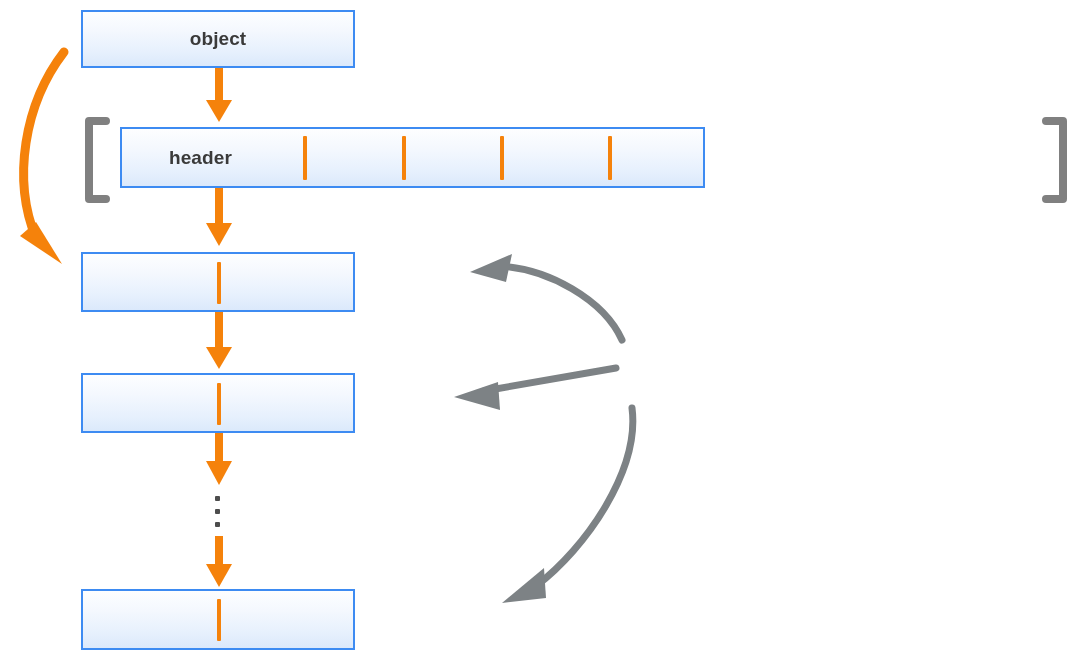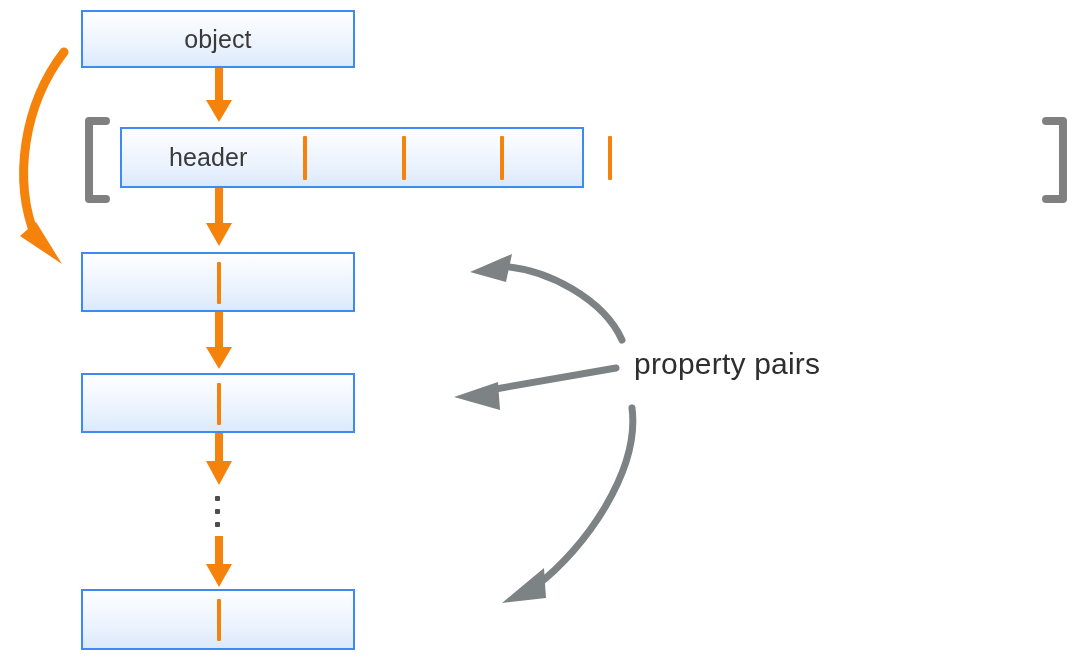--- a/index.html
+++ b/index.html
@@ -22,32 +22,32 @@
   
   .node-box {
     position: absolute;
     box-sizing: border-box;
     border: 2px solid #3d8bf2;
     background: linear-gradient(to bottom, #fdfeff 0%, #f4f8fe 35%, #e6f0fd 75%, #dbe9fb 100%);
     display: flex;
     align-items: center;
   }
   .node-label {
-    font-size: 25px;
+    font-size: 19px;
     color: #3a3a3a;
-    font-weight: 400;
+    font-weight: 700;
     white-space: nowrap;
     letter-spacing: 0.1px;
   }
   #box-object {
     left: 81px;  top: 10px;  width: 274px; height: 58px;
     justify-content: center;
   }
   #box-header {
-    left: 120px; top: 127px; width: 464px; height: 61px;
+    left: 120px; top: 127px; width: 585px; height: 61px;
     justify-content: flex-start;
   }
   #box-header .node-label { margin-left: 47px; }
   #box-pair-1 { left: 81px; top: 252px; width: 274px; height: 60px; }
   #box-pair-2 { left: 81px; top: 373px; width: 274px; height: 60px; }
   #box-pair-3 { left: 81px; top: 589px; width: 274px; height: 61px; }
 
   
   .slot-tick {
     position: absolute;
@@ -182,15 +182,14 @@
 
   <div class="chain-seg" style="left:217px; top:262px; height:42px;"></div>
   <div class="chain-seg" style="left:217px; top:383px; height:42px;"></div>
   <div class="chain-seg" style="left:217px; top:599px; height:42px;"></div>
 
   <div class="ellipsis-dot" style="left:215px; top:496px;"></div>
   <div class="ellipsis-dot" style="left:215px; top:509px;"></div>
   <div class="ellipsis-dot" style="left:215px; top:522px;"></div>
 
 
-  <div class="free-text" id="txt-property-pairs">property pairs</div>
 
 </div>
 
 </body></html>

